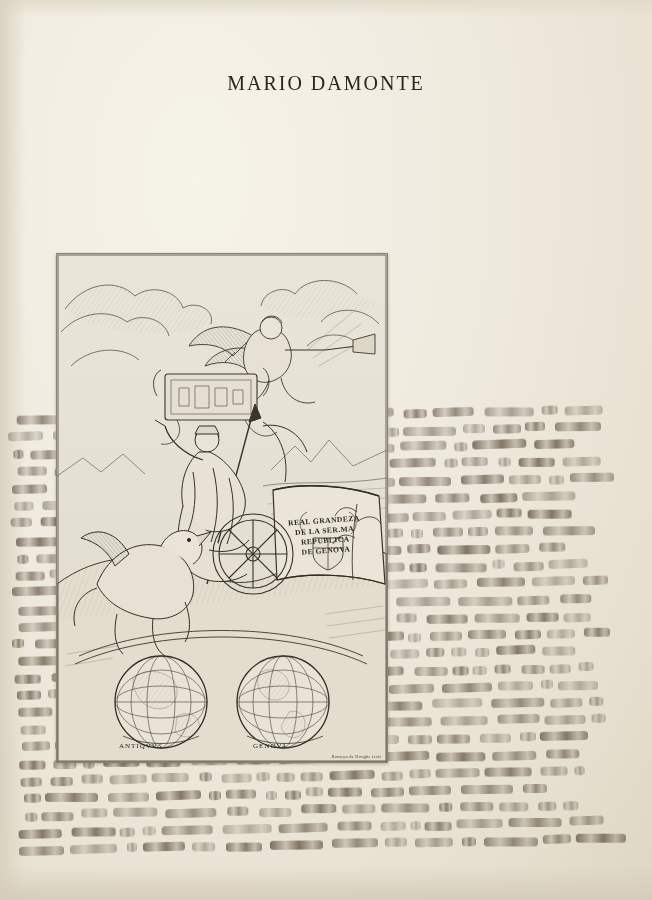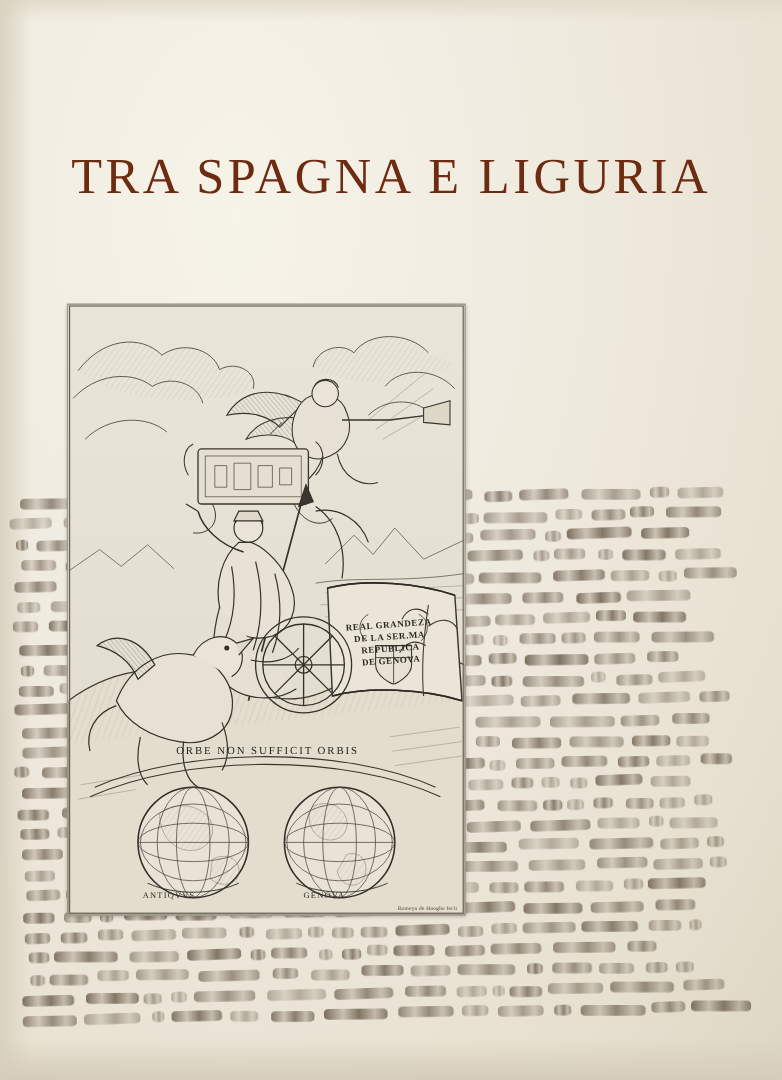--- a/index.html
+++ b/index.html
@@ -537,21 +537,21 @@
       <div class="ms-word" style="left: 257.929px; top: 436.075px; width: 52.5223px; transform: rotate(0.523424deg); opacity: 0.89;"></div>
       <div class="ms-word" style="left: 320.165px; top: 434.995px; width: 45.5808px; transform: rotate(0.236498deg); opacity: 0.72;"></div>
       <div class="ms-word" style="left: 372.904px; top: 434.516px; width: 21.8581px; transform: rotate(0.034554deg); opacity: 0.52;"></div>
       <div class="ms-word" style="left: 402.616px; top: 435.63px; width: 37.7914px; transform: rotate(-0.275091deg); opacity: 0.57;"></div>
       <div class="ms-word" style="left: 450.283px; top: 436.013px; width: 13.5286px; transform: rotate(-0.493778deg); opacity: 0.79;"></div>
       <div class="ms-word" style="left: 471.501px; top: 437.115px; width: 53.8844px; transform: rotate(1.04373deg); opacity: 0.73;"></div>
       <div class="ms-word" style="left: 530.597px; top: 435.169px; width: 27.7083px; transform: rotate(-1.07262deg); opacity: 0.71;"></div>
       <div class="ms-word" style="left: 564.021px; top: 435.17px; width: 50.4454px; transform: rotate(1.1781deg); opacity: 0.85;"></div>
     </div>
 
-  <div class="title">TRA SPAGNA E LIGURIA</div>
+  <div class="author">MARIO DAMONTE</div>
 
   <div class="plate">
     <div class="plate-inner"></div>
 
     <svg class="plate-svg" viewBox="0 0 330 508">
       <defs>
         <linearGradient id="sky" x1="0" y1="0" x2="0" y2="1">
           <stop offset="0%" stop-color="#e9e5d9"></stop>
           <stop offset="100%" stop-color="#dfdacb"></stop>
         </linearGradient>
@@ -755,18 +755,17 @@
 
       <rect x="1" y="1" width="328" height="506" fill="none" stroke="#6a6355" stroke-width="1"></rect>
     </svg>
 
     <div class="banner-text">
       <span>REAL GRANDEZA</span><br>
       <span>DE LA SER.MA REPUBLICA</span><br>
       <span>DE GENOVA</span>
     </div>
 
-    <div class="globe-motto">ORBE  NON  SUFFICIT  ORBIS</div>
     <div class="globe-label left">ANTIQVVS</div>
     <div class="globe-label right">GENOVA</div>
     <div class="plate-caption">Romeyn de Hooghe fecit</div>
   </div>
 </div>
 
 </body></html>

